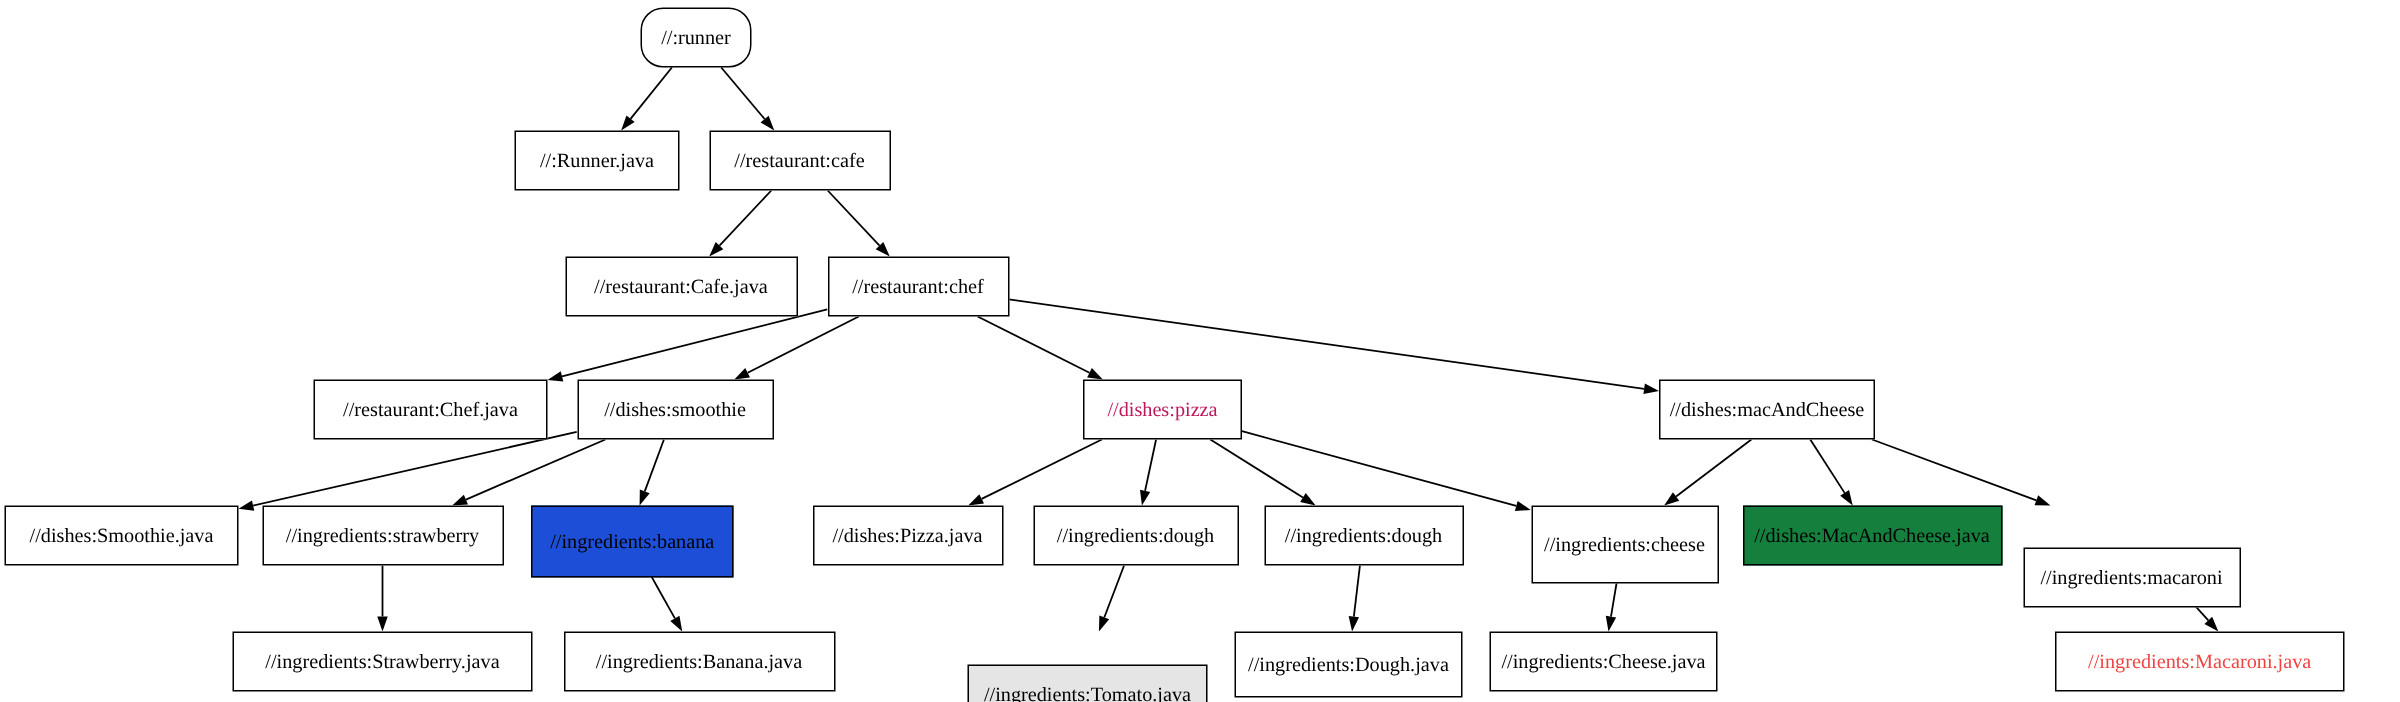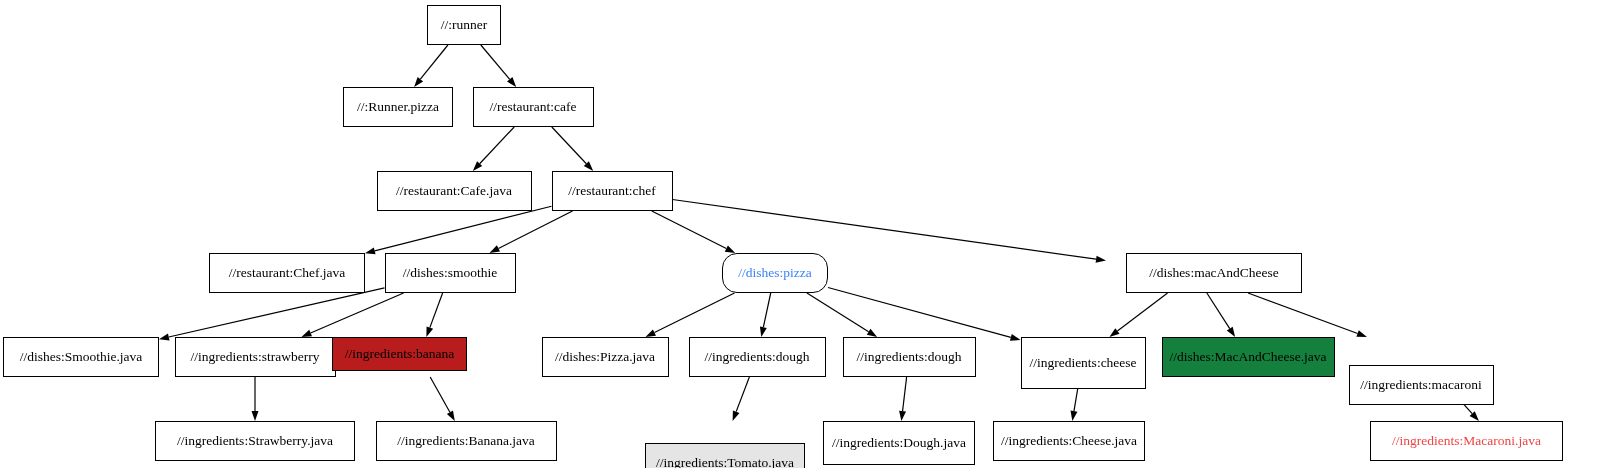--- a/index.html
+++ b/index.html
@@ -84,32 +84,32 @@
       <line x1="749.3809523809524" y1="377" x2="736.1790008949674" y2="411.6551226507103" stroke="#000000" stroke-width="1.2"></line>
       <polygon points="732.6190476190476,421 732.908293822716,410.40913900413835 739.4497079672188,412.9011062972823" fill="#000000"></polygon>
       <line x1="906.6190476190476" y1="377" x2="902.5630812788036" y2="411.0701172580506" stroke="#000000" stroke-width="1.2"></line>
       <polygon points="901.3809523809524,421 899.0876223191212,410.6563721438027 906.0385402384859,411.48386237229846" fill="#000000"></polygon>
       <line x1="1079.6666666666667" y1="377" x2="1073.977323206387" y2="411.13606076167855" stroke="#000000" stroke-width="1.2"></line>
       <polygon points="1072.3333333333333,421 1070.5249444729743,410.5606643061098 1077.4297019397995,411.7114572172473" fill="#000000"></polygon>
       <line x1="1439.095238095238" y1="377" x2="1472.1956286650707" y2="413.58464220876226" stroke="#000000" stroke-width="1.2"></line>
       <polygon points="1478.904761904762,421 1469.6002534381375,415.9328388426542 1474.7910038920038,411.23644557487034" fill="#000000"></polygon>
     </svg>
   <div id="nodes-layer">
-      <div class="node" style="left: 427px; top: 5px; width: 74px; height: 40px; border-color: rgb(0, 0, 0); background: rgb(255, 255, 255); color: rgb(0, 0, 0);">//:runner</div>
-      <div class="node" style="left: 343px; top: 87px; width: 110px; height: 40px; border-color: rgb(0, 0, 0); background: rgb(255, 255, 255); color: rgb(0, 0, 0);">//:Runner.pizza</div>
+      <div class="node" style="left: 427px; top: 5px; width: 74px; height: 40px; border-color: rgb(0, 0, 0); background: rgb(255, 255, 255); color: rgb(0, 0, 0); border-radius: 15px;">//:runner</div>
+      <div class="node" style="left: 343px; top: 87px; width: 110px; height: 40px; border-color: rgb(0, 0, 0); background: rgb(255, 255, 255); color: rgb(0, 0, 0);">//:Runner.java</div>
       <div class="node" style="left: 472.5px; top: 87px; width: 121px; height: 40px; border-color: rgb(0, 0, 0); background: rgb(255, 255, 255); color: rgb(0, 0, 0);">//restaurant:cafe</div>
       <div class="node" style="left: 376.5px; top: 171px; width: 155px; height: 40px; border-color: rgb(0, 0, 0); background: rgb(255, 255, 255); color: rgb(0, 0, 0);">//restaurant:Cafe.java</div>
       <div class="node" style="left: 551.5px; top: 171px; width: 121px; height: 40px; border-color: rgb(0, 0, 0); background: rgb(255, 255, 255); color: rgb(0, 0, 0);">//restaurant:chef</div>
       <div class="node" style="left: 209px; top: 253px; width: 156px; height: 40px; border-color: rgb(0, 0, 0); background: rgb(255, 255, 255); color: rgb(0, 0, 0);">//restaurant:Chef.java</div>
       <div class="node" style="left: 384.5px; top: 253px; width: 131px; height: 40px; border-color: rgb(0, 0, 0); background: rgb(255, 255, 255); color: rgb(0, 0, 0);">//dishes:smoothie</div>
-      <div class="node" style="left: 722px; top: 253px; width: 106px; height: 40px; border-color: rgb(0, 0, 0); background: rgb(255, 255, 255); color: #3b82f6; border-radius: 15px;">//dishes:pizza</div>
-      <div class="node" style="left: 1106px; top: 253px; width: 176px; height: 40px; border-color: rgb(0, 0, 0); background: rgb(255, 255, 255); color: rgb(0, 0, 0); margin-left: 20px;">//dishes:macAndCheese</div>
+      <div class="node" style="left: 722px; top: 253px; width: 106px; height: 40px; border-color: rgb(0, 0, 0); background: rgb(255, 255, 255); color: #be185d;">//dishes:pizza</div>
+      <div class="node" style="left: 1106px; top: 253px; width: 144px; height: 40px; border-color: rgb(0, 0, 0); background: rgb(255, 255, 255); color: rgb(0, 0, 0);">//dishes:macAndCheese</div>
       <div class="node" style="left: 3px; top: 337px; width: 156px; height: 40px; border-color: rgb(0, 0, 0); background: rgb(255, 255, 255); color: rgb(0, 0, 0);">//dishes:Smoothie.java</div>
       <div class="node" style="left: 174.5px; top: 337px; width: 161px; height: 40px; border-color: rgb(0, 0, 0); background: rgb(255, 255, 255); color: rgb(0, 0, 0);">//ingredients:strawberry</div>
-      <div class="node" style="left: 332px; top: 337px; width: 135px; height: 34px; border-color: rgb(0, 0, 0); background: #b91c1c; color: rgb(0, 0, 0);">//ingredients:banana</div>
+      <div class="node" style="left: 354px; top: 337px; width: 135px; height: 48px; border-color: rgb(0, 0, 0); background: #1d4ed8; color: rgb(0, 0, 0);">//ingredients:banana</div>
       <div class="node" style="left: 541.5px; top: 337px; width: 127px; height: 40px; border-color: rgb(0, 0, 0); background: rgb(255, 255, 255); color: rgb(0, 0, 0);">//dishes:Pizza.java</div>
       <div class="node" style="left: 688.5px; top: 337px; width: 137px; height: 40px; border-color: rgb(0, 0, 0); background: rgb(255, 255, 255); color: rgb(0, 0, 0);">//ingredients:dough</div>
       <div class="node" style="left: 842.5px; top: 337px; width: 133px; height: 40px; border-color: rgb(0, 0, 0); background: rgb(255, 255, 255); color: rgb(0, 0, 0);">//ingredients:dough</div>
       <div class="node" style="left: 1020.5px; top: 337px; width: 125px; height: 52px; border-color: rgb(0, 0, 0); background: rgb(255, 255, 255); color: rgb(0, 0, 0);">//ingredients:cheese</div>
       <div class="node" style="left: 1161.5px; top: 337px; width: 173px; height: 40px; border-color: rgb(0, 0, 0); background: #15803d; color: rgb(0, 0, 0);">//dishes:MacAndCheese.java</div>
       <div class="node" style="left: 1348.5px; top: 337px; width: 145px; height: 40px; border-color: rgb(0, 0, 0); background: rgb(255, 255, 255); color: rgb(0, 0, 0); margin-top: 28px;">//ingredients:macaroni</div>
       <div class="node" style="left: 155px; top: 421px; width: 200px; height: 40px; border-color: rgb(0, 0, 0); background: rgb(255, 255, 255); color: rgb(0, 0, 0);">//ingredients:Strawberry.java</div>
       <div class="node" style="left: 375.5px; top: 421px; width: 181px; height: 40px; border-color: rgb(0, 0, 0); background: rgb(255, 255, 255); color: rgb(0, 0, 0);">//ingredients:Banana.java</div>
       <div class="node" style="left: 645px; top: 443px; width: 160px; height: 40px; border-color: rgb(0, 0, 0); background: #e5e5e5; color: rgb(0, 0, 0);">//ingredients:Tomato.java</div>
       <div class="node" style="left: 823px; top: 421px; width: 152px; height: 44px; border-color: rgb(0, 0, 0); background: rgb(255, 255, 255); color: rgb(0, 0, 0);">//ingredients:Dough.java</div>

